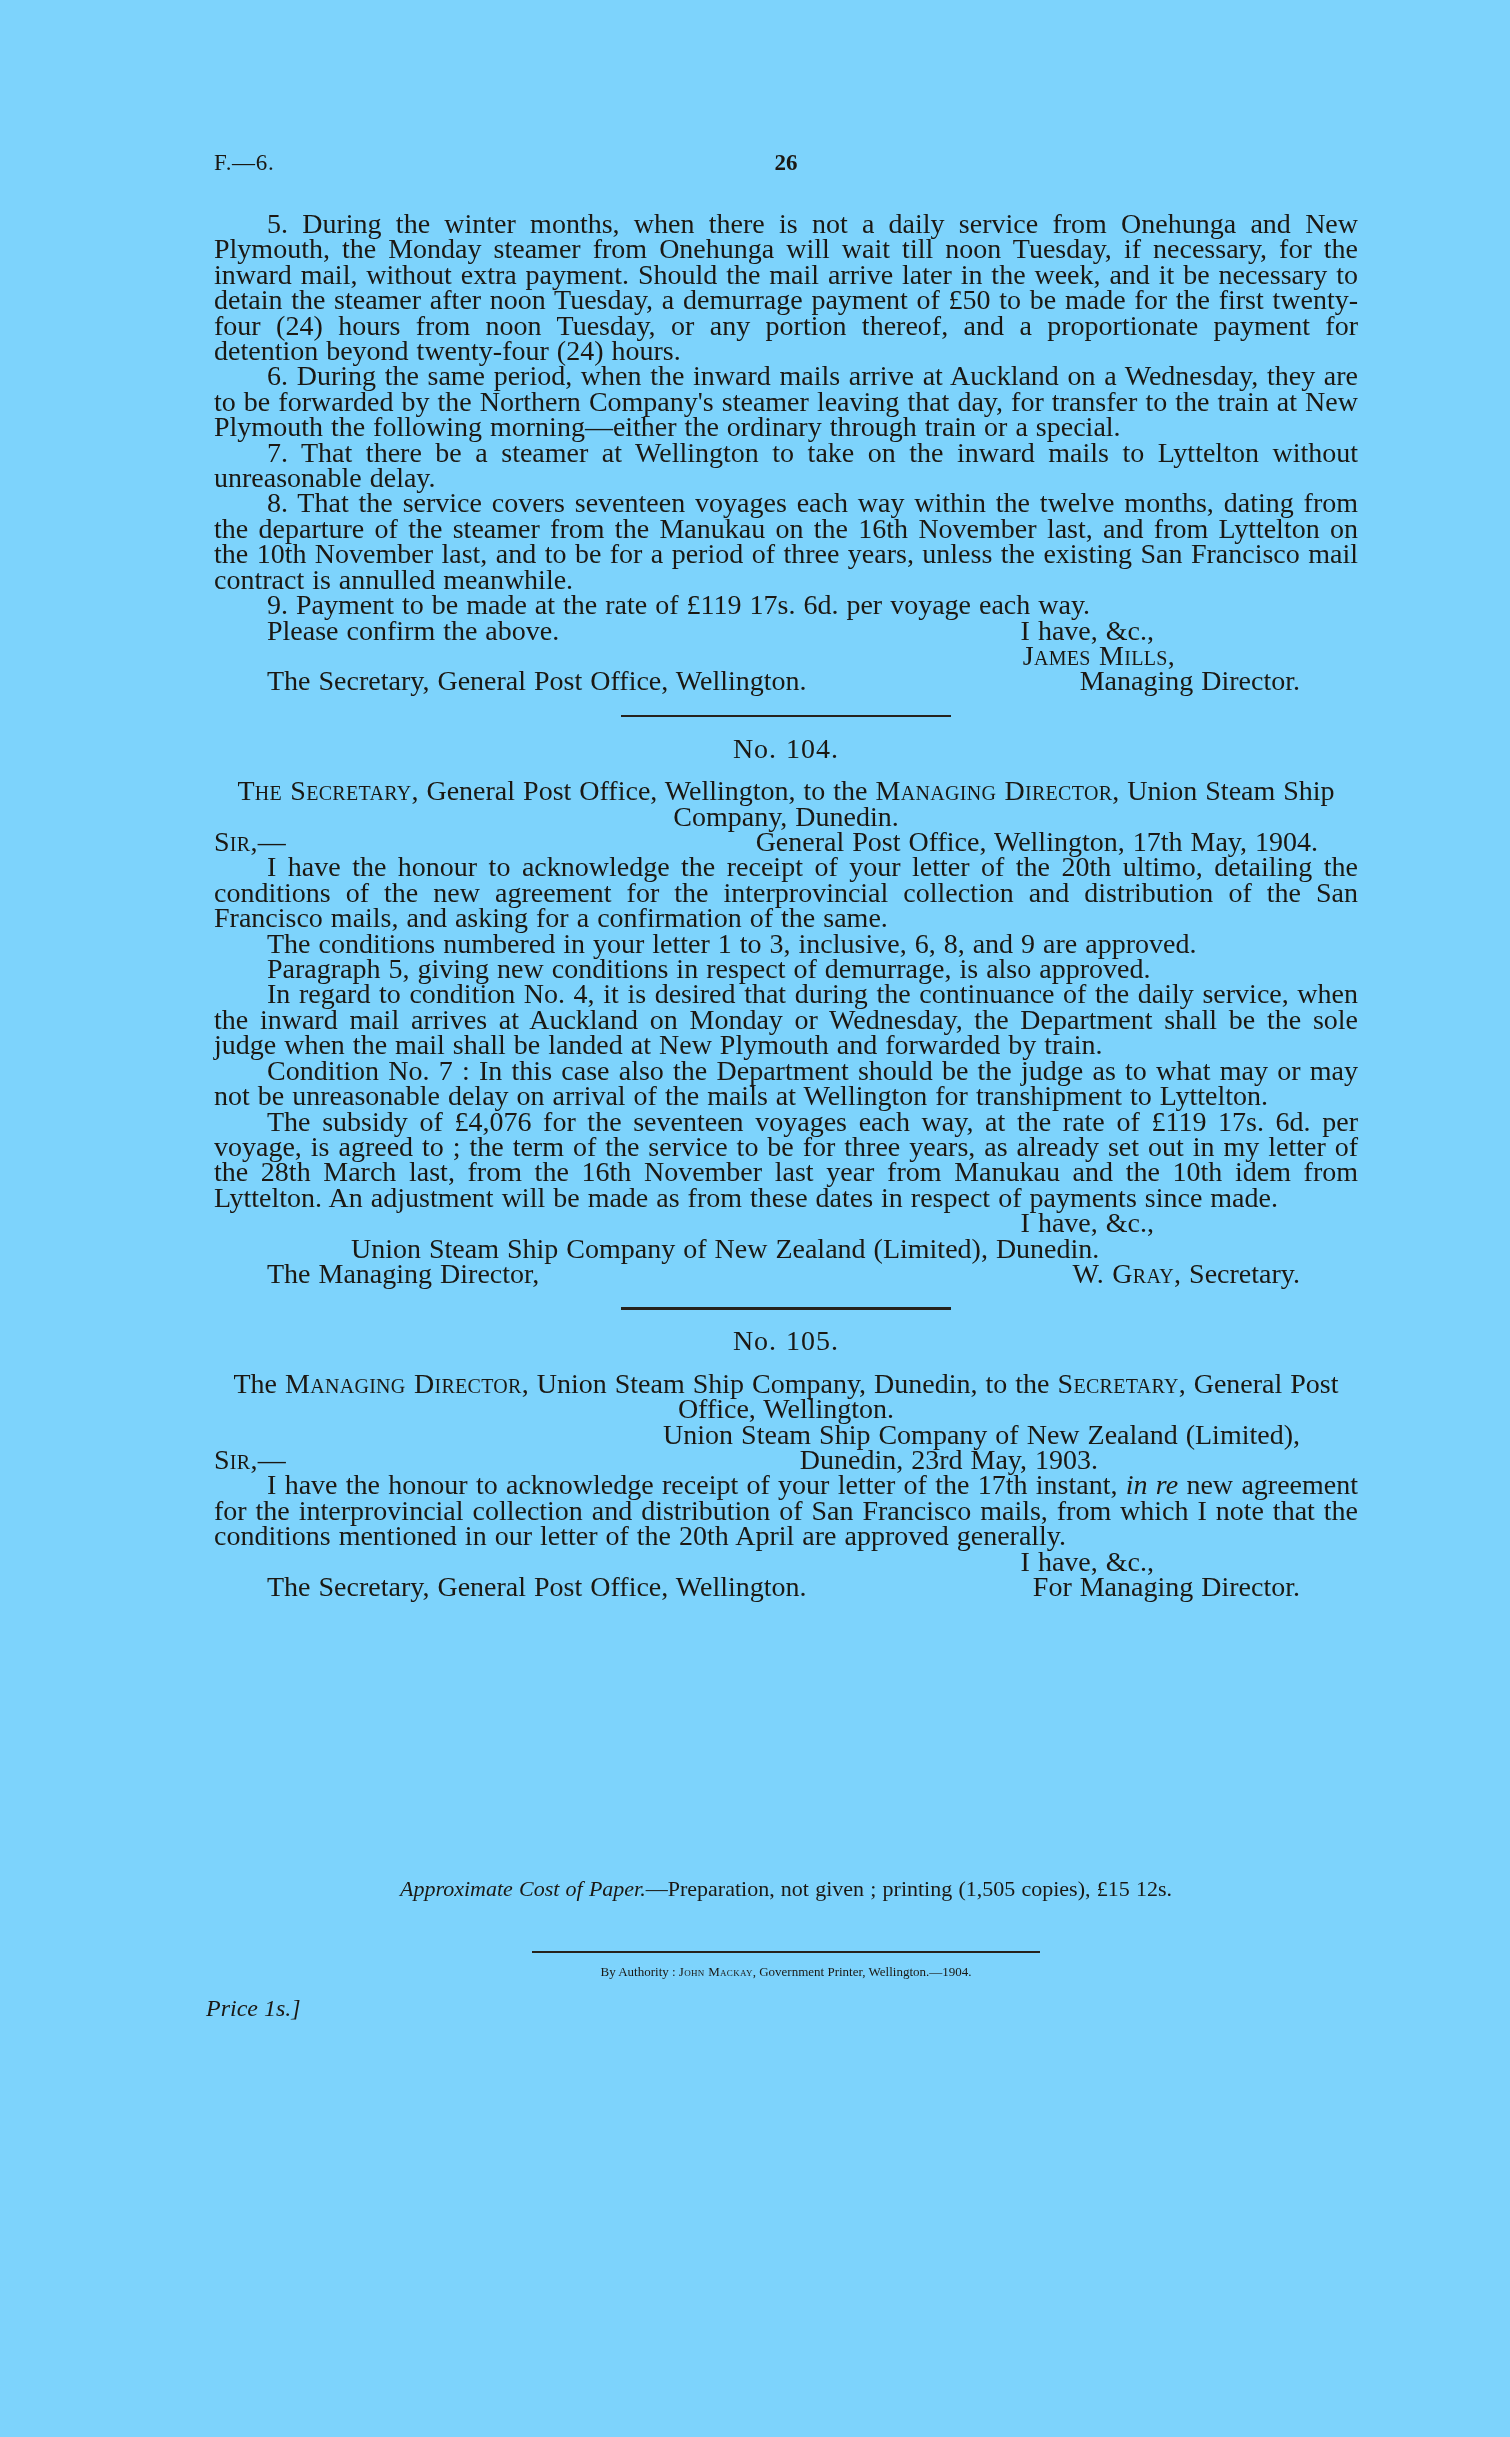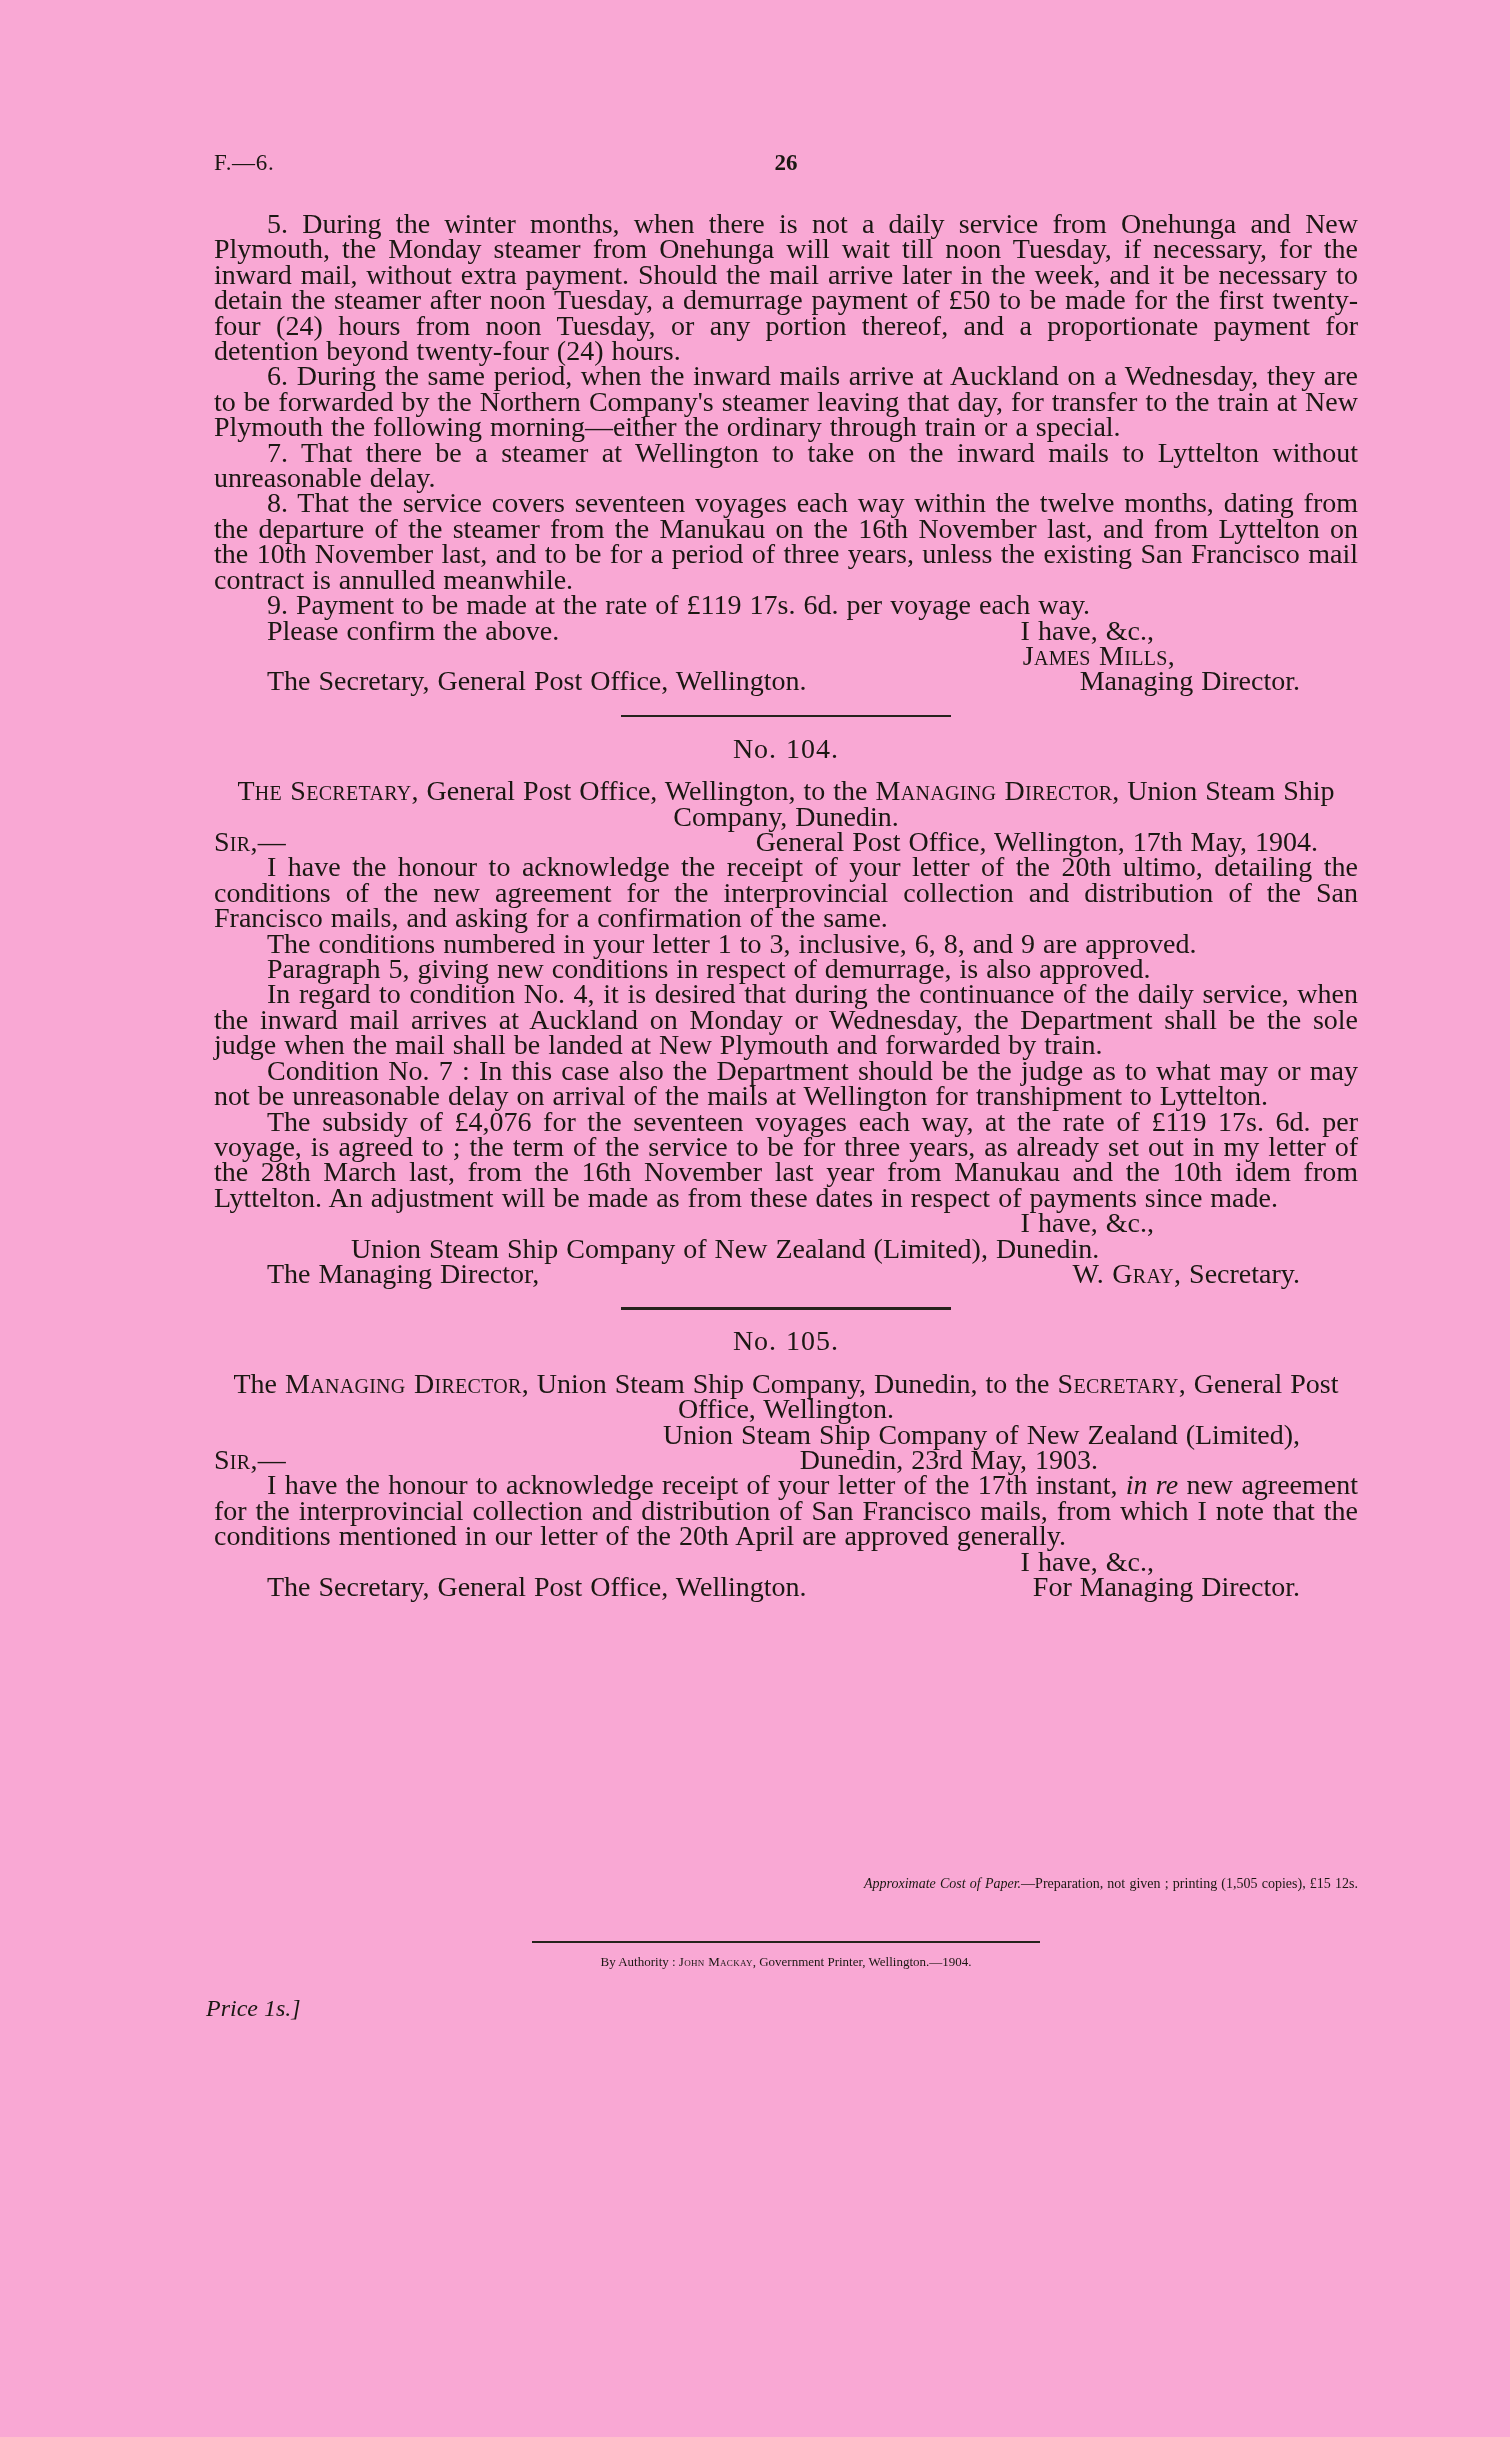--- a/index.html
+++ b/index.html
@@ -1,19 +1,19 @@
 <!DOCTYPE html>
 <html style="font-size:10.6px"><head>
 <meta charset="utf-8">
 <style>
   * { margin:0; padding:0; box-sizing:border-box; }
   html,body { background:#e9e8e4; }
   .sheet {
     position:relative; width:1511px; height:2438px; margin:0 auto;
-    background:#f9a8d4; color:#1b1813; overflow:hidden;
+    background:#7dd3fc; color:#1b1813; overflow:hidden;
     font-family:"Liberation Serif","DejaVu Serif",serif;
   }
   .header { position:absolute; top:150px; left:214px; width:1144px; font-size:23px; }
   .docref { position:absolute; left:0; top:0; letter-spacing:0.7px; }
   .pagenum { position:absolute; left:0; top:0; width:100%; text-align:center;font-weight:bold; }
   .content {
     position:absolute; top:211px; left:214px; width:1144px;
     font-size:28px; line-height:25.4px; text-align:justify; word-spacing:1px;
   }
   .para { text-indent:53px; }
@@ -26,21 +26,21 @@
   .r60  { margin-right:40px; }
   .r395 { margin-right:260px; }
   .ind80  { margin-left:53px; white-space:nowrap; }
   .ind208 { margin-left:137px; white-space:nowrap; }
   .sc { font-variant:small-caps; letter-spacing:0.3px; }
   .i  { font-style:italic; }
   .divider { width:330px; height:2.6px; background:#26221c; margin:21px auto 18.5px; }
   .no-heading { text-align:center; letter-spacing:1px; margin-bottom:17px; text-indent:0; }
   .letter-heading { text-align:center; text-indent:0; }
   .footer { position:absolute; left:214px; top:1876px; width:1144px; }
-  .cost { text-align:right; font-size:14px; word-spacing:0.7px; }
+  .cost { text-align:center; font-size:22px; word-spacing:0.7px; }
   .rule { width:508px; height:2px; background:#26221c; margin:49px auto 10.6px; }
   .authority { text-align:center; font-size:13px; }
   .price { position:absolute; left:-8px; top:119px; font-style:italic; font-size:24px; }
 </style>
 </head>
 <body>
 
 <div class="sheet">
 
   <div class="header">

